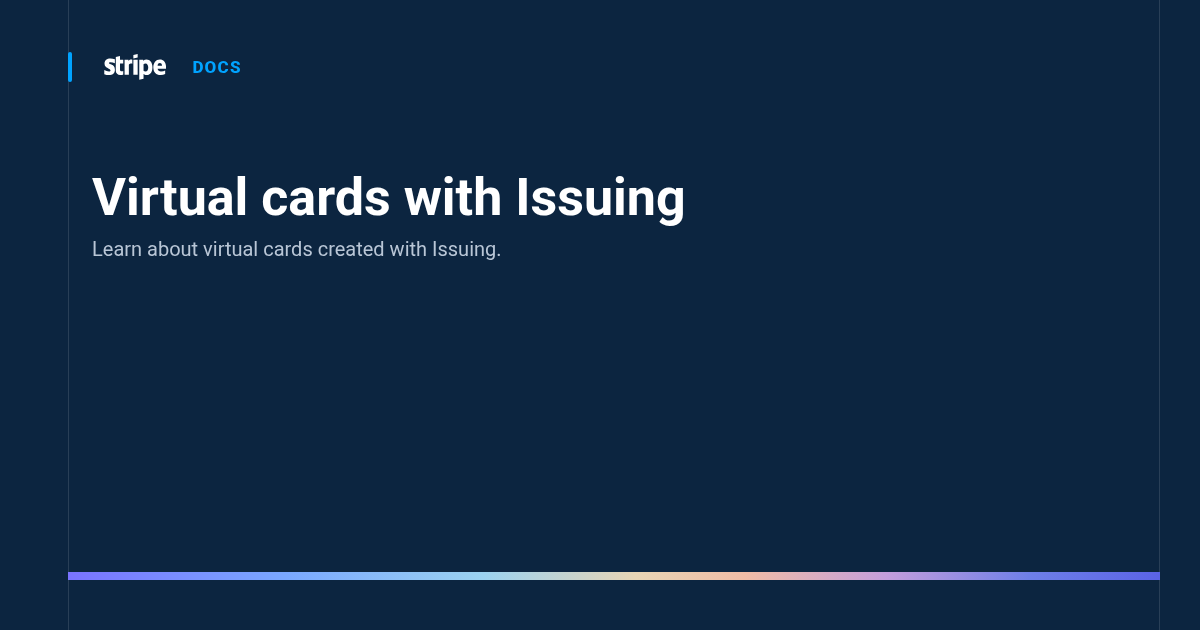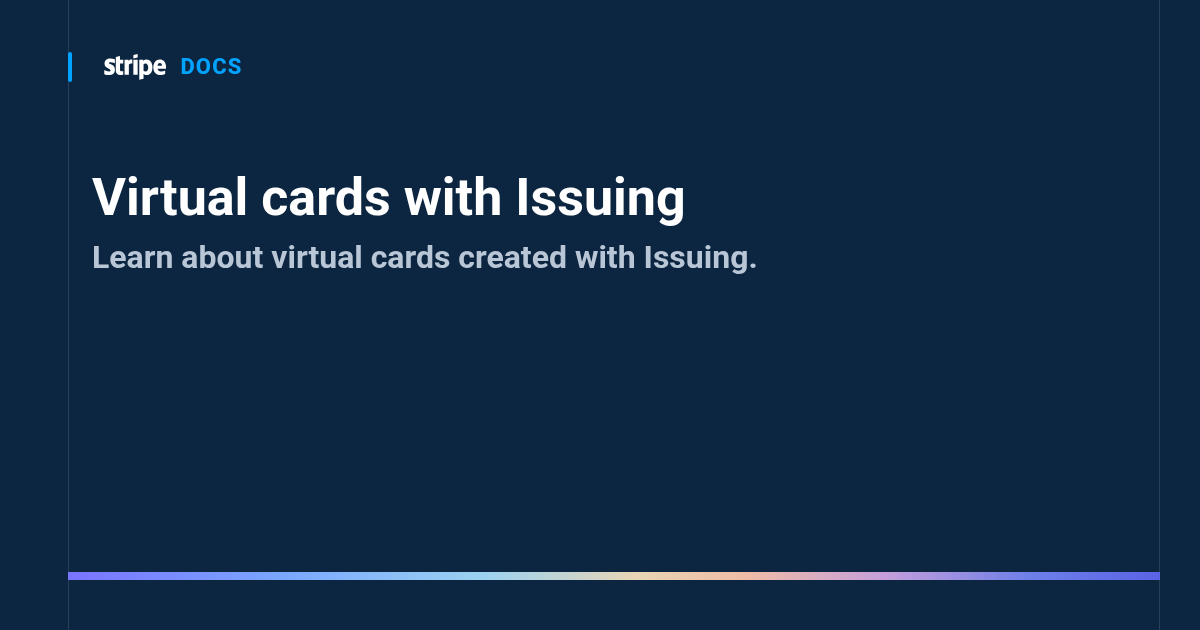--- a/index.html
+++ b/index.html
@@ -49,43 +49,43 @@
       margin-left: 22px;
       display: flex;
       align-items: center;
     }
     .stripe-wordmark svg {
       height: 26px;
       width: auto;
     }
     .docs-label {
       color: #00a3ff;
-      font-size: 22px;
+      font-size: 17px;
       font-weight: 800;
       letter-spacing: 1.2px;
-      margin-left: 4px;
+      margin-left: 16px;
       line-height: 1;
     }
     .content {
       position: absolute;
       left: 92px;
       top: 168px;
       right: 80px;
     }
     .title {
       color: #ffffff;
       font-size: 52px;
       font-weight: 700;
       line-height: 1.15;
       margin-bottom: 8px;
     }
     .subtitle {
       color: #b9c6d6;
-      font-size: 32px;
-      font-weight: 700;
+      font-size: 20px;
+      font-weight: 400;
       line-height: 1.35;
     }
     .bottom-stripe {
       position: absolute;
       left: 68px;
       right: 40px;
       bottom: 50px;
       height: 8px;
       background: linear-gradient(90deg,
         #7a73ff 0%,

